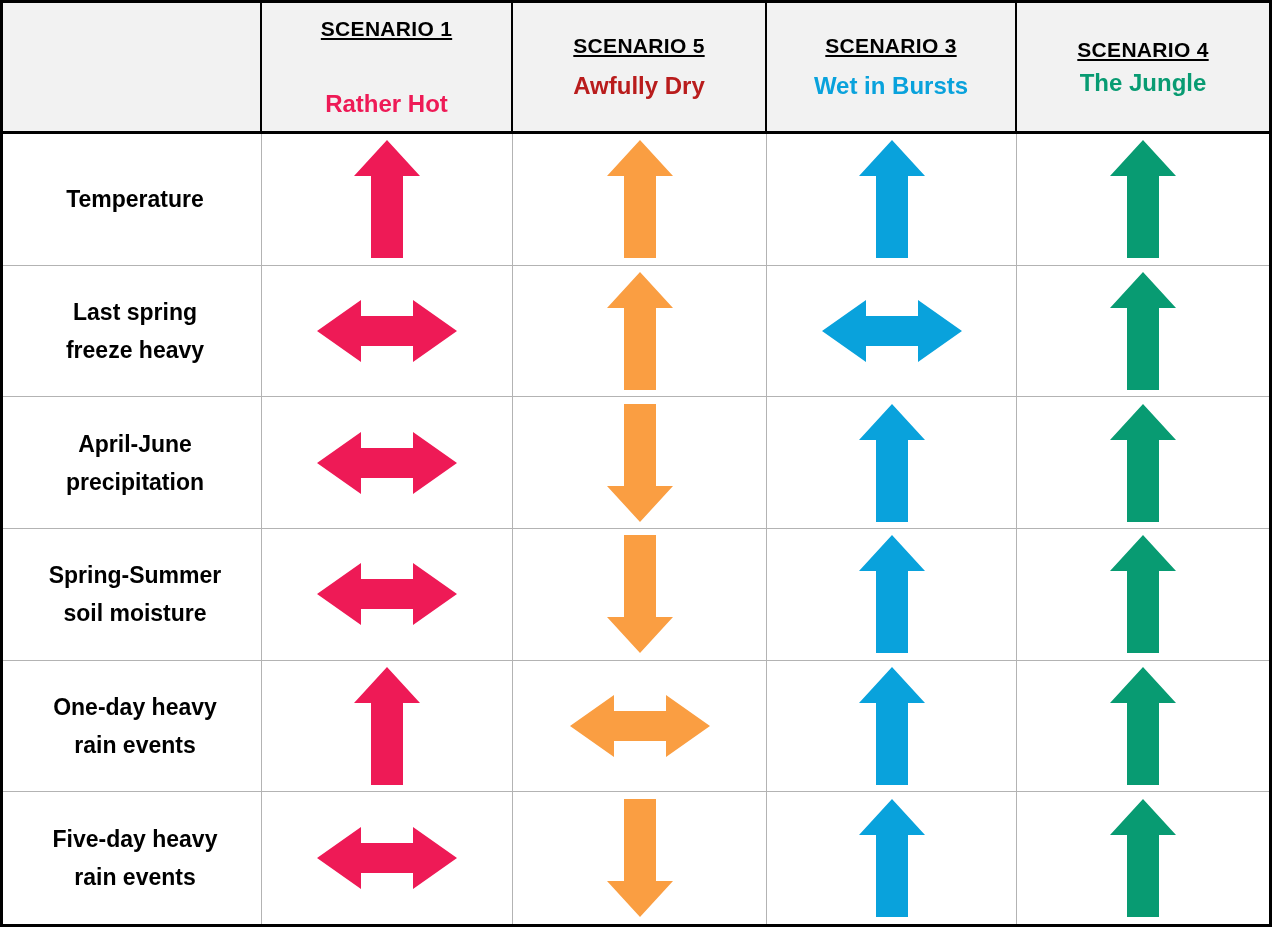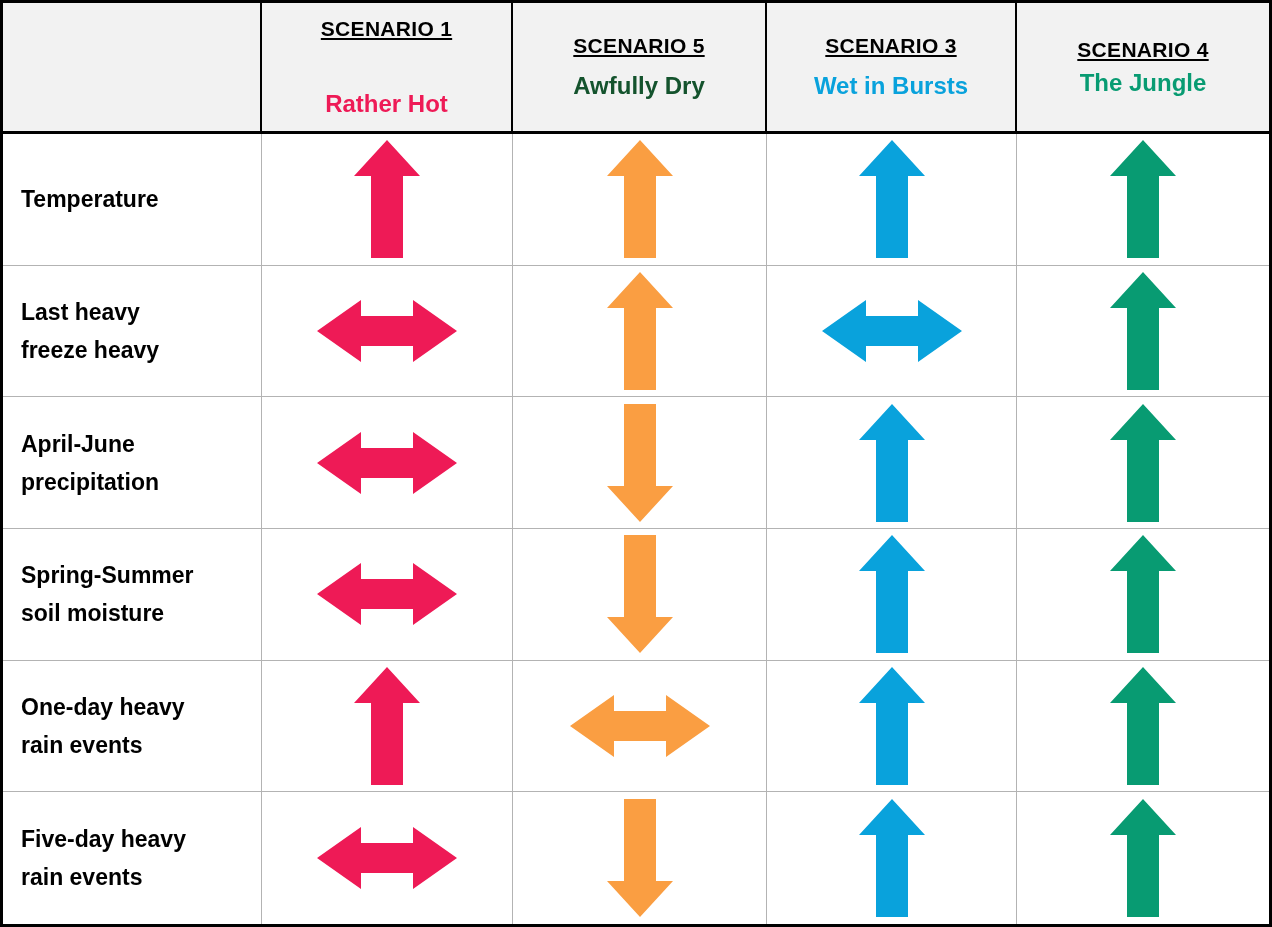--- a/index.html
+++ b/index.html
@@ -54,20 +54,21 @@
     overflow: hidden;
   }
   .cell.lastcol { border-right: none; }
   .cell.lastrow { border-bottom: none; }
   .label-cell {
     display: flex;
     flex-direction: column;
     justify-content: center;
     padding: 0 12px 0 18px;
     color: #000000;
+    align-items: center;
   }
   .lbl-line {
     font-size: 23px;
     font-weight: bold;
     line-height: 38px;
     white-space: nowrap;
   }
   .arrow-cell {
     display: flex;
     align-items: center;
@@ -79,21 +80,21 @@
 <body>
 
 <div class="frame">
     <div class="hcell"></div>
     <div class="hcell">
       <div class="h-title">SCENARIO 1</div>
       <div class="h-subtitle" style="color: rgb(238, 26, 86); margin-top: 35px;">Rather Hot</div>
     </div>
     <div class="hcell">
       <div class="h-title">SCENARIO 5</div>
-      <div class="h-subtitle" style="color: #14532d;">Awfully Dry</div>
+      <div class="h-subtitle" style="color: #b91c1c;">Awfully Dry</div>
     </div>
     <div class="hcell">
       <div class="h-title">SCENARIO 3</div>
       <div class="h-subtitle" style="color: rgb(9, 162, 220);">Wet in Bursts</div>
     </div>
     <div class="hcell lastcol">
       <div class="h-title">SCENARIO 4</div>
       <div class="h-subtitle" style="color: rgb(8, 155, 114);">The Jungle</div>
     </div>
     <div class="cell label-cell">
@@ -113,21 +114,21 @@
       <svg viewBox="0 0 66 118" width="66" height="118">
         <polygon points="33,0 66,36 49,36 49,118 17,118 17,36 0,36" fill="#09a2dc"></polygon>
       </svg>
     </div>
     <div class="cell arrow-cell lastcol">
       <svg viewBox="0 0 66 118" width="66" height="118">
         <polygon points="33,0 66,36 49,36 49,118 17,118 17,36 0,36" fill="#089b72"></polygon>
       </svg>
     </div>
     <div class="cell label-cell">
-      <div class="lbl-line">Last heavy</div>
+      <div class="lbl-line">Last spring</div>
       <div class="lbl-line">freeze heavy</div>
     </div>
     <div class="cell arrow-cell">
       <svg viewBox="0 0 140 62" width="140" height="62">
         <polygon points="0,31 44,0 44,16 96,16 96,0 140,31 96,62 96,46 44,46 44,62" fill="#ee1a56"></polygon>
       </svg>
     </div>
     <div class="cell arrow-cell">
       <svg viewBox="0 0 66 118" width="66" height="118">
         <polygon points="33,0 66,36 49,36 49,118 17,118 17,36 0,36" fill="#fa9e42"></polygon>

